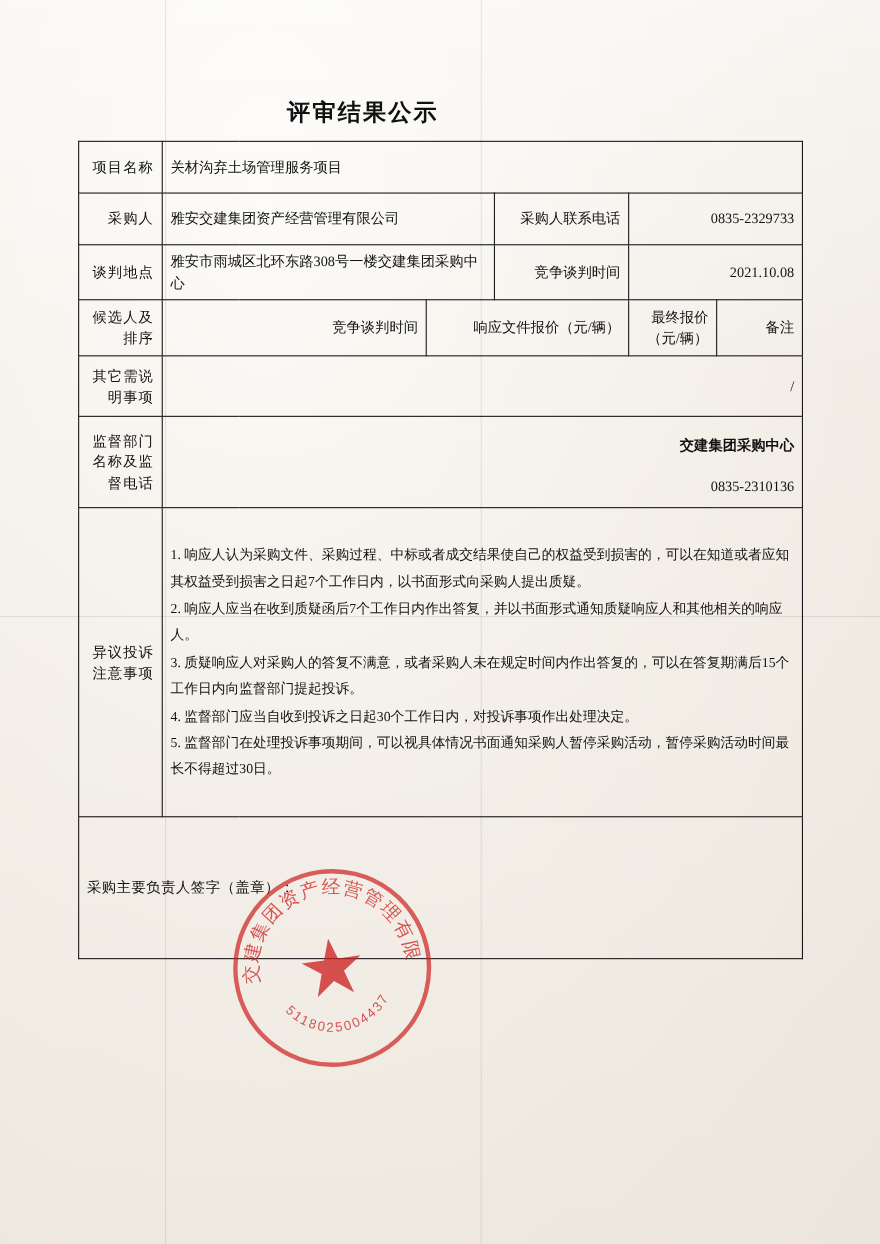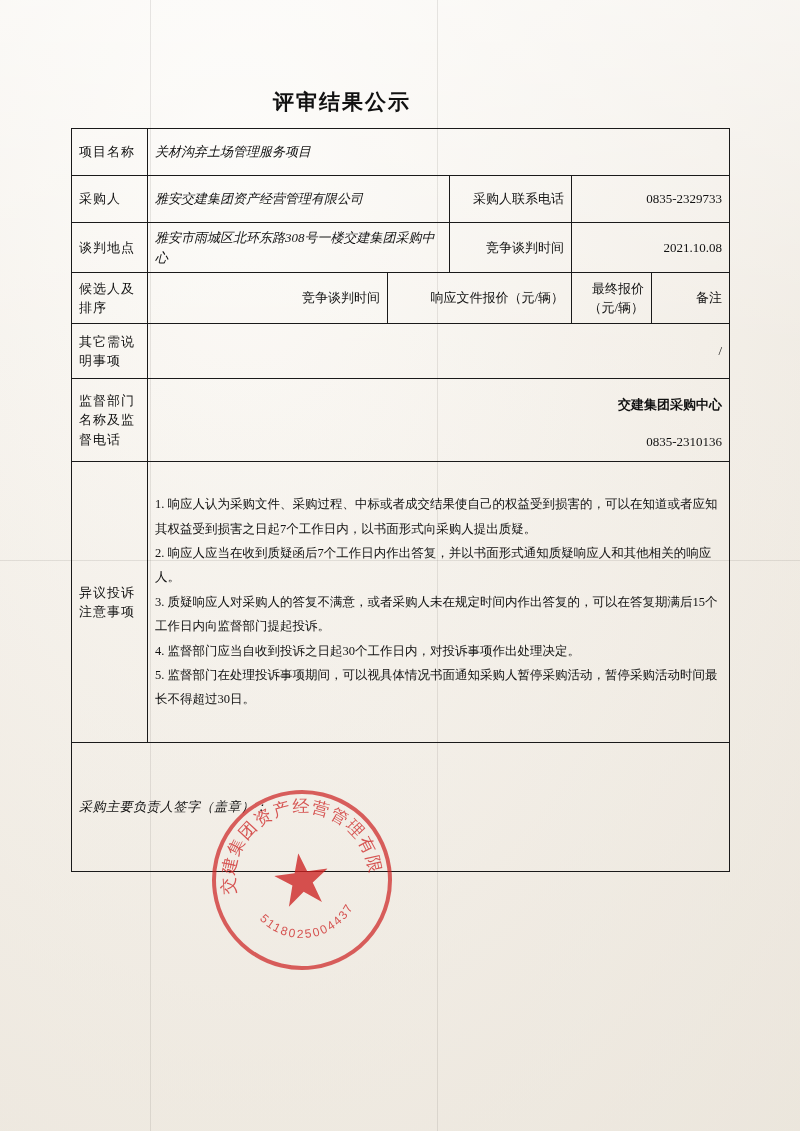--- a/index.html
+++ b/index.html
@@ -20,21 +20,21 @@
     position: absolute;
     left: 0; top: 0;
     width: 800px; height: 1131px;
     background:
       linear-gradient(180deg, rgba(255,255,255,0.55), rgba(255,255,255,0.15) 30%, rgba(238,233,224,0.5) 100%),
       radial-gradient(ellipse at 30% 15%, #fbf9f5 0%, #f1ece4 60%, #e9e3d9 100%);
   }
   .doc-title {
     position: absolute;
     top: 88px;
-    left: 12px;
+    left: 0;
     width: 660px;
     text-align: center;
     font-size: 21px;
     font-weight: bold;
     letter-spacing: 2px;
     font-family: "Liberation Sans", "DejaVu Sans", sans-serif;
   }
   table.main {
     position: absolute;
     left: 71px;
@@ -49,24 +49,23 @@
     border: 1px solid #1a1a1a;
     padding: 5px 7px;
     vertical-align: middle;
     word-break: break-all;
   }
   .c {
     text-align: right;
   }
   .l {
     text-align: left;
-    font-style: italic;
   }
   .lbl {
-    text-align: left;
+    text-align: right;
     letter-spacing: 1px;
   }
   .tall {
     height: 36px;
   }
   .notes {
     font-size: 12.5px;
     line-height: 1.95;
     text-align: left;
     padding: 10px 12px 10px 10px;

